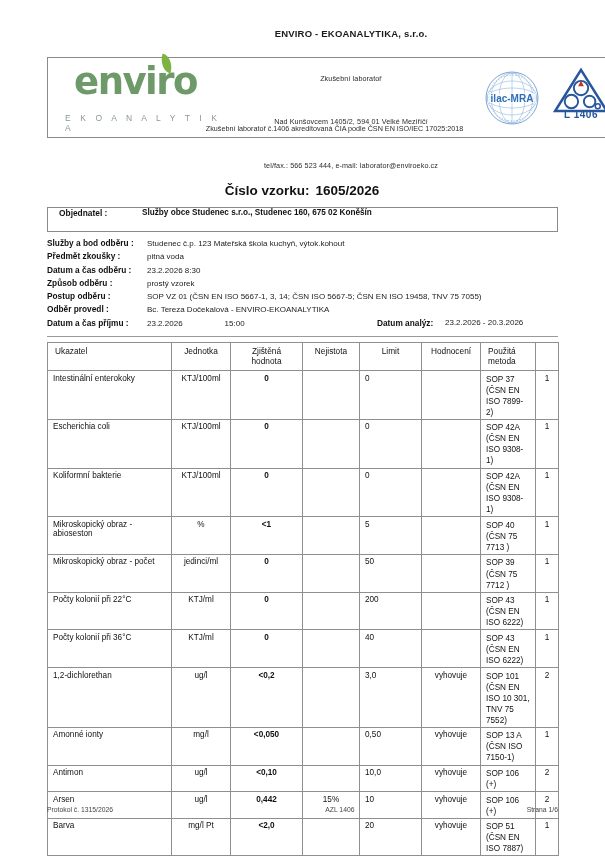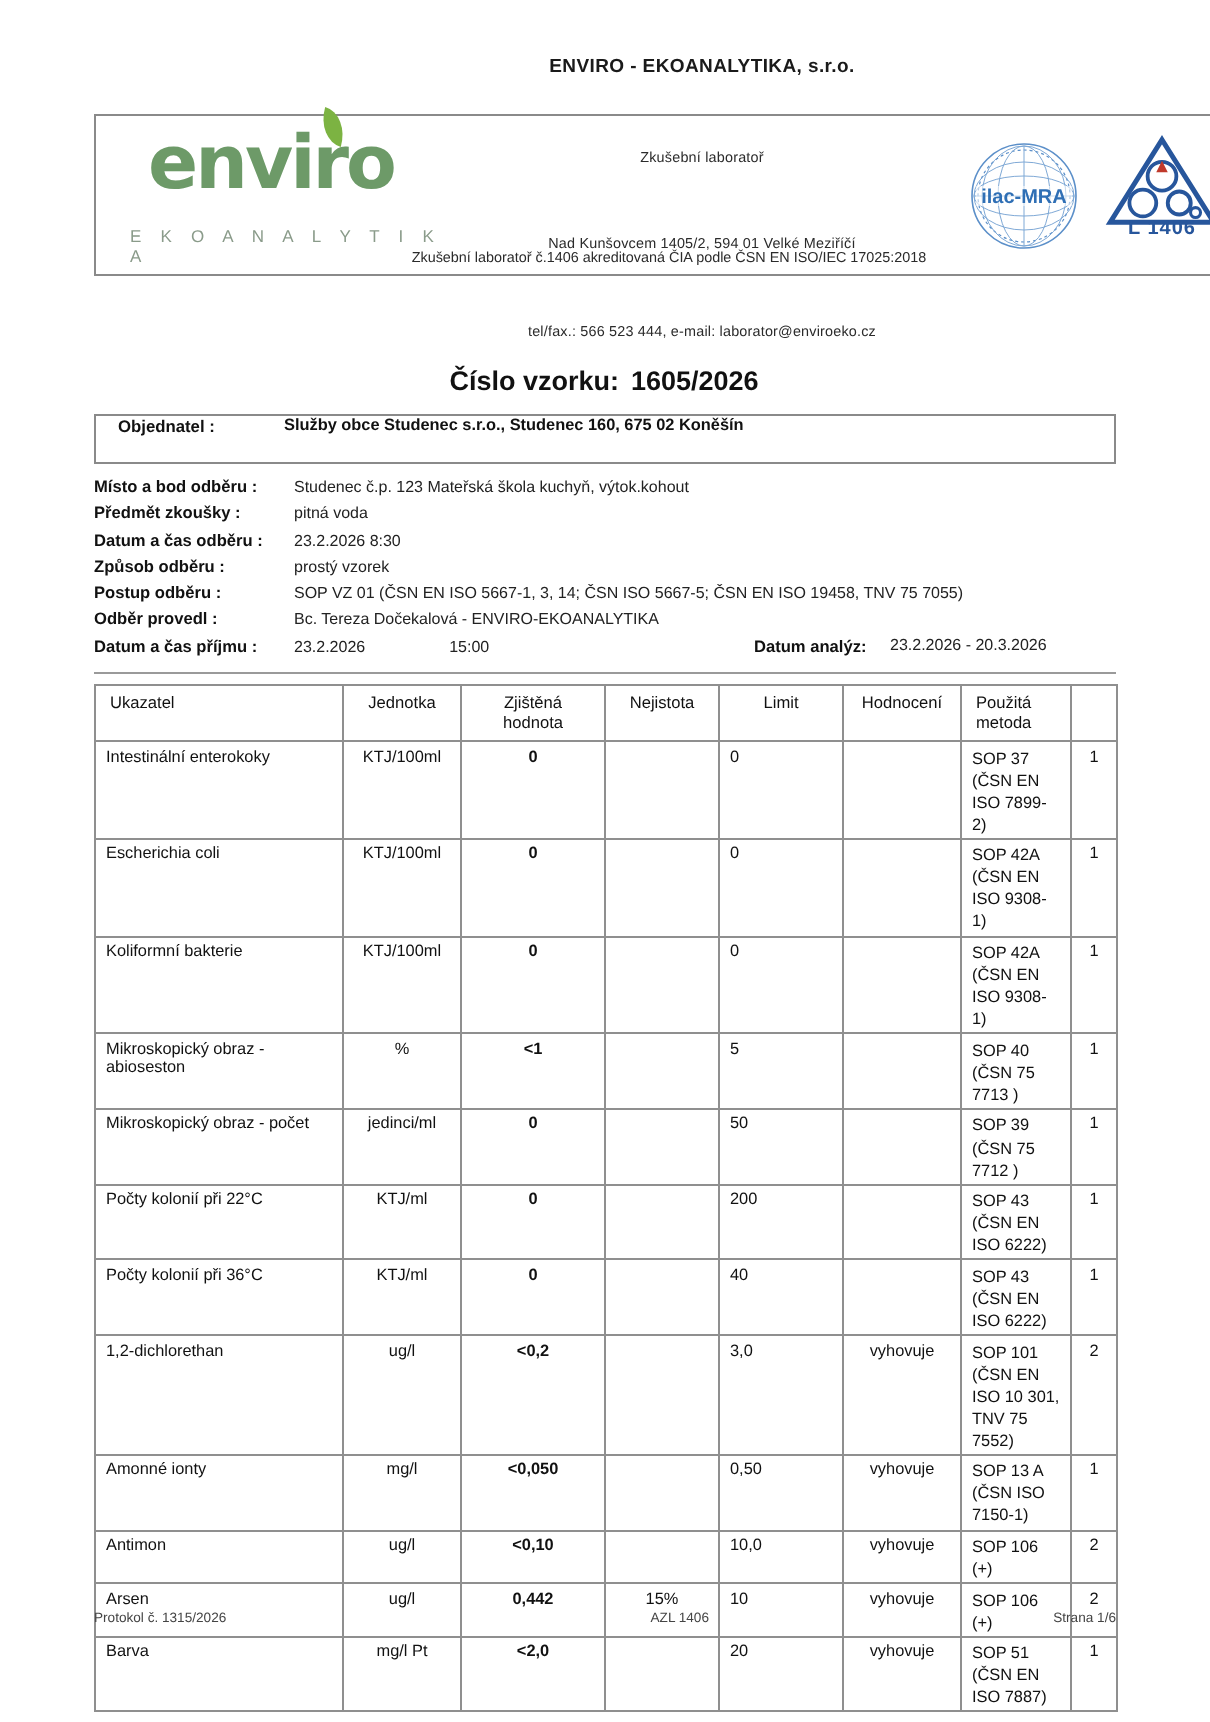--- a/index.html
+++ b/index.html
@@ -364,21 +364,21 @@
     <span>Číslo vzorku:</span><span class="num">1605/2026</span>
   </div>
 
   <div class="obj-box">
     <div class="obj-label">Objednatel :</div>
     <div class="obj-value">Služby obce Studenec s.r.o., Studenec 160, 675 02 Koněšín</div>
   </div>
 
   <div class="meta">
     <div class="meta-row">
-      <span class="meta-label">Místo a bod odběru :</span>
+      <span class="meta-label">Služby a bod odběru :</span>
       <span class="meta-value">Studenec č.p. 123  Mateřská škola kuchyň, výtok.kohout</span>
     </div>
     <div class="meta-row">
       <span class="meta-label">Předmět zkoušky :</span>
       <span class="meta-value">pitná voda</span>
     </div>
     <div class="meta-row">
       <span class="meta-label">Datum a čas odběru :</span>
       <span class="meta-value">23.2.2026  8:30</span>
     </div>

